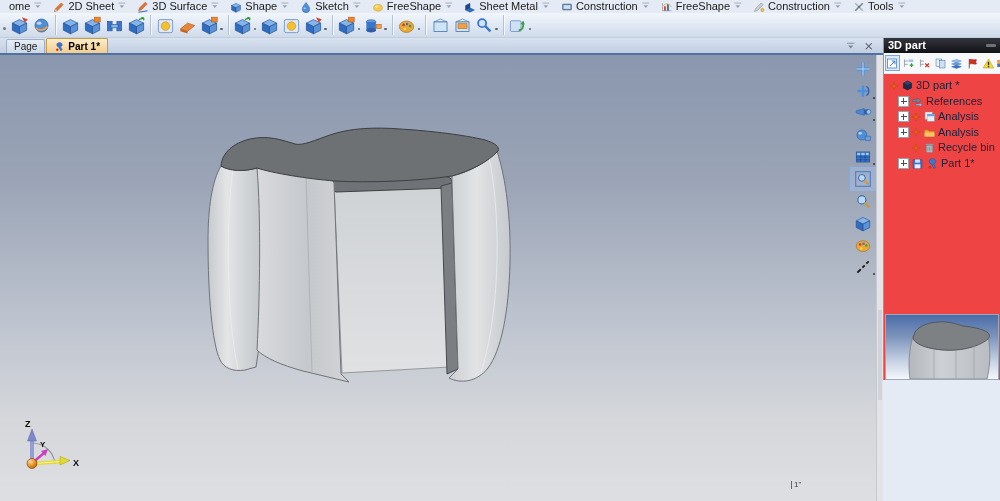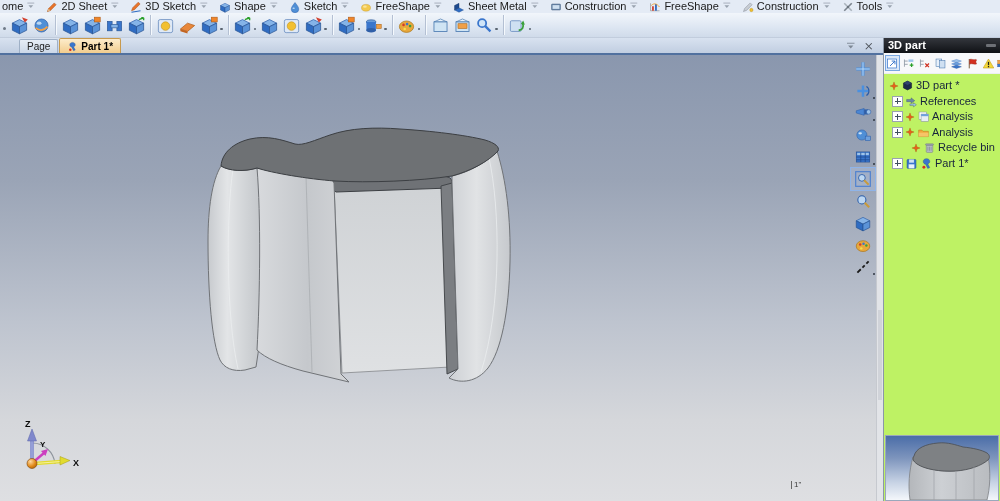--- a/index.html
+++ b/index.html
@@ -3,39 +3,39 @@
 <meta charset="utf-8">
 <style>
   html,body{margin:0;padding:0;background:#fff}
   #app{position:relative;width:1000px;height:501px;overflow:hidden;background:#e4ebf5;
        font-family:"Liberation Sans",sans-serif;user-select:none}
 
   
   #menubar{position:absolute;left:0;top:0;width:100%;height:13px;background:#e4ebf5;
            display:flex;align-items:center;font-size:11px;color:#1a1a1a;overflow:hidden}
   .menu-item{display:flex;align-items:center;gap:3px;padding:0 5px 0 4px;height:13px;cursor:default}
-  .menu-item:first-child{padding-left:2px}
+  .menu-item:first-child{padding-left:9px}
   .mi-icon,.mi-icon svg{width:12px;height:12px;display:block;flex:none}
   .mi-label{white-space:nowrap;line-height:13px}
   .mi-chev,.mi-chev svg{width:11px;height:11px;display:block;opacity:.85}
 
   
   #toolbar{position:absolute;left:0;top:13px;width:100%;height:25px;box-sizing:border-box;
            background:linear-gradient(#f2f6fb,#dde6f2 60%,#d0dbea);
            border-bottom:1px solid #c2cddd;display:flex;align-items:center;padding-left:2px}
   .tool-btn{width:22px;height:22px;display:flex;align-items:center;justify-content:center;flex:none}
   .tool-btn svg{width:19px;height:19px}
   .tdot{width:3px;height:3px;background:#707a88;border-radius:50%;margin:6px 2px 0 1px;flex:none}
   .tooldd{width:2.5px;height:2.5px;background:#5a6470;border-radius:50%;margin:8px 2px 0 0;flex:none}
   .tsep{width:1px;height:20px;background:#b4c0d3;margin:0 3px;box-shadow:1px 0 0 #f5f9fd;flex:none}
 
   
   #tabstrip{position:absolute;left:0;top:38px;width:883px;height:17px;box-sizing:border-box;
             background:linear-gradient(#d8e2f0,#c1cee1);border-bottom:2px solid #51719f;
-            display:flex;align-items:flex-end;padding-left:19px}
+            display:flex;align-items:flex-end;padding-left:6px}
   .tab{height:14px;display:flex;align-items:center;gap:3px;padding:0 7px;font-size:10px;color:#222;
        background:linear-gradient(#e6edf6,#ccd8e8);border:1px solid #9fb0c6;border-bottom:none;
        border-radius:2px 2px 0 0;margin-right:1px;box-sizing:border-box}
   .tab.active{background:linear-gradient(#fdeccb,#f2cd8e);border-color:#c89a4e;font-weight:bold;color:#000;height:15px}
   .tab-icon,.tab-icon svg{width:11px;height:11px;display:block}
   #tabstrip-buttons{position:absolute;left:845px;top:41px;display:flex;gap:5px}
   .ts-btn,.ts-btn svg{width:13px;height:12px;display:block}
 
   
   #viewport{position:absolute;left:0;top:55px;width:876px;height:446px;
@@ -49,33 +49,33 @@
   .vtool svg{width:18px;height:18px}
   .vtool.selected{outline:1px solid #8fb4e8;background:rgba(185,210,245,.28)}
   .vdd{position:absolute;right:0;bottom:3px;width:2.5px;height:2.5px;background:#2e3640;border-radius:50%}
 
   
   #vscrollbar{position:absolute;left:876px;top:55px;width:7px;height:446px;background:#e2e4e8;
               border-left:1px solid #c6c9cf;box-sizing:border-box}
   #vscrollbar::after{content:"";position:absolute;left:1px;top:255px;width:4px;height:90px;background:#d0d3d9}
 
   
-  #panel{position:absolute;left:883px;top:38px;width:117px;height:463px;background:#bef264;
+  #panel{position:absolute;left:883px;top:38px;width:117px;height:342px;background:#ef4444;
          border-left:1px solid #8b97a6;box-sizing:border-box}
   #panel-header{height:15px;background:linear-gradient(#34373d,#0f1115);color:#fff;font-size:11px;
                 font-weight:bold;line-height:15px;padding:0 4px;display:flex;justify-content:space-between;align-items:center}
   #panel-grip{width:10px;height:3px;background:#6d7076;border-radius:1px}
   #panel-toolbar{height:18px;display:flex;align-items:center;gap:1px;padding:1px 0 1px 1px;
                  background:#f7f8fa;overflow:hidden;border-bottom:1px solid #eceef1}
   .ptool{width:15px;height:16px;display:flex;align-items:center;justify-content:center;box-sizing:border-box;flex:none}
   .ptool svg{width:13px;height:13px}
   .ptool.selected{border:1px solid #7aa7e0;background:#dbe8f8}
   .ptool.partial{width:9px;overflow:hidden;justify-content:flex-start}
   #tree{padding-top:4px;font-size:11px;color:#17233c}
-  .trow{display:flex;align-items:center;height:15.5px;gap:2px;padding-left:8px;white-space:nowrap;cursor:default}
+  .trow{display:flex;align-items:center;height:15.5px;gap:2px;padding-left:14px;white-space:nowrap;cursor:default}
   .trow.noexp{padding-left:5px}
   .trow.ind1{padding-left:27px}
   .plusbox{width:9px;height:9px;border:1px solid #9aa3b0;background:#fff;position:relative;flex:none;box-sizing:content-box}
   .plusbox::before{content:"";position:absolute;left:1.5px;top:4px;width:6px;height:1px;background:#41505f}
   .plusbox::after{content:"";position:absolute;left:4px;top:1.5px;width:1px;height:6px;background:#41505f}
   .tico,.tico svg{width:13px;height:13px;display:block;flex:none}
   .tdia,.tdia svg{width:10px;height:10px;display:block;flex:none}
   .tlabel{line-height:15px}
   #thumb{position:absolute;left:1px;bottom:0;width:114px;height:66px;border:1px solid #9aa8bc;
          box-sizing:border-box;overflow:hidden;
@@ -112,21 +112,21 @@
           </svg>
         </span>
       </div>
       <div class="menu-item">
         <span class="mi-icon">
           <svg viewBox="0 0 16 16">
             <path d="M2 15 L14 13" stroke="#2f6cc2" stroke-width="1.4" fill="none"></path>
             <polygon points="2,13 3.5,9 11,1.5 13.5,4 6,11.5" fill="#e8732a" stroke="#a34d14" stroke-width="0.6"></polygon>
           </svg>
         </span>
-        <span class="mi-label">3D Sketch</span>
+        <span class="mi-label">3D Surface</span>
         <span class="mi-chev">
           <svg viewBox="0 0 16 16">
             <path d="M2 3 L12 3" stroke="#7d8794" stroke-width="1.2" fill="none"></path>
             <polygon points="3.5,6 10.5,6 7,10" fill="#7d8794"></polygon>
           </svg>
         </span>
       </div>
       <div class="menu-item">
         <span class="mi-icon">
           <svg viewBox="0 0 16 16">

